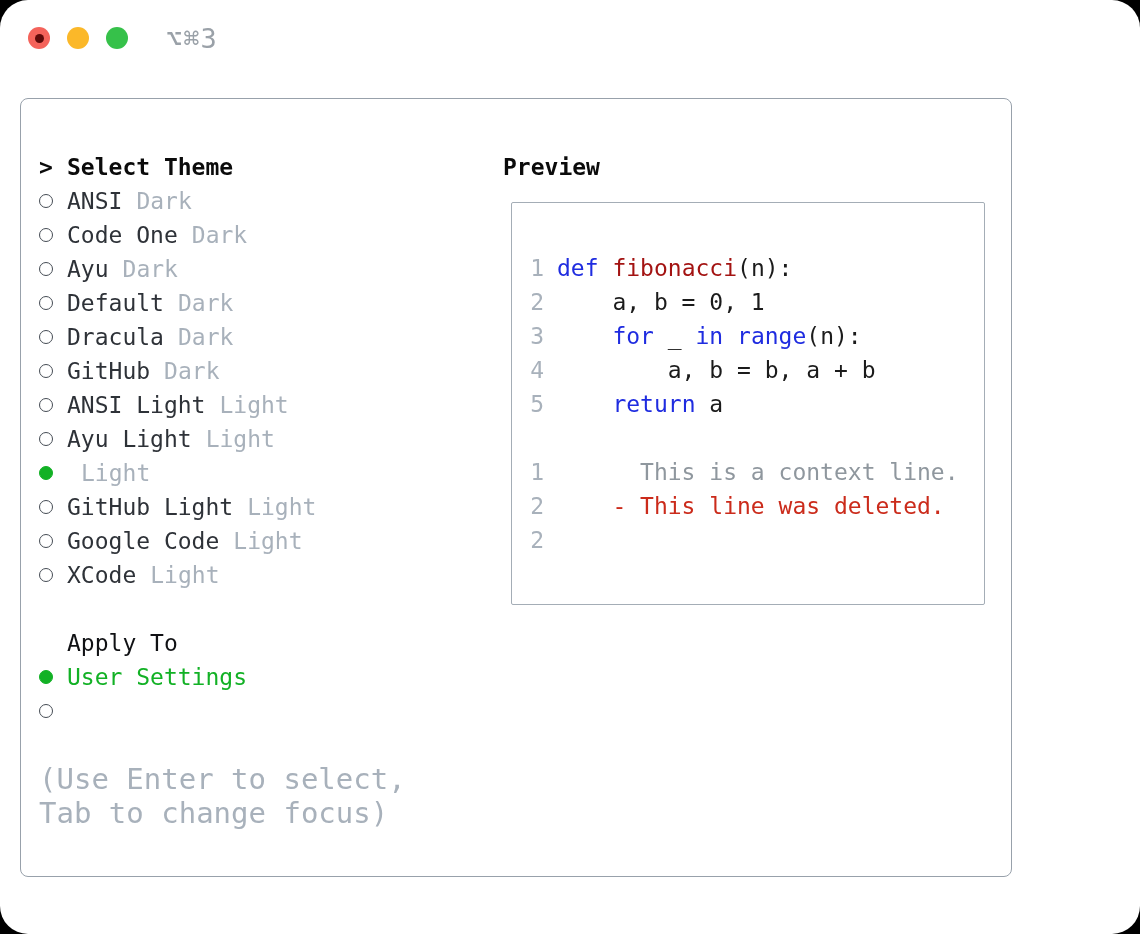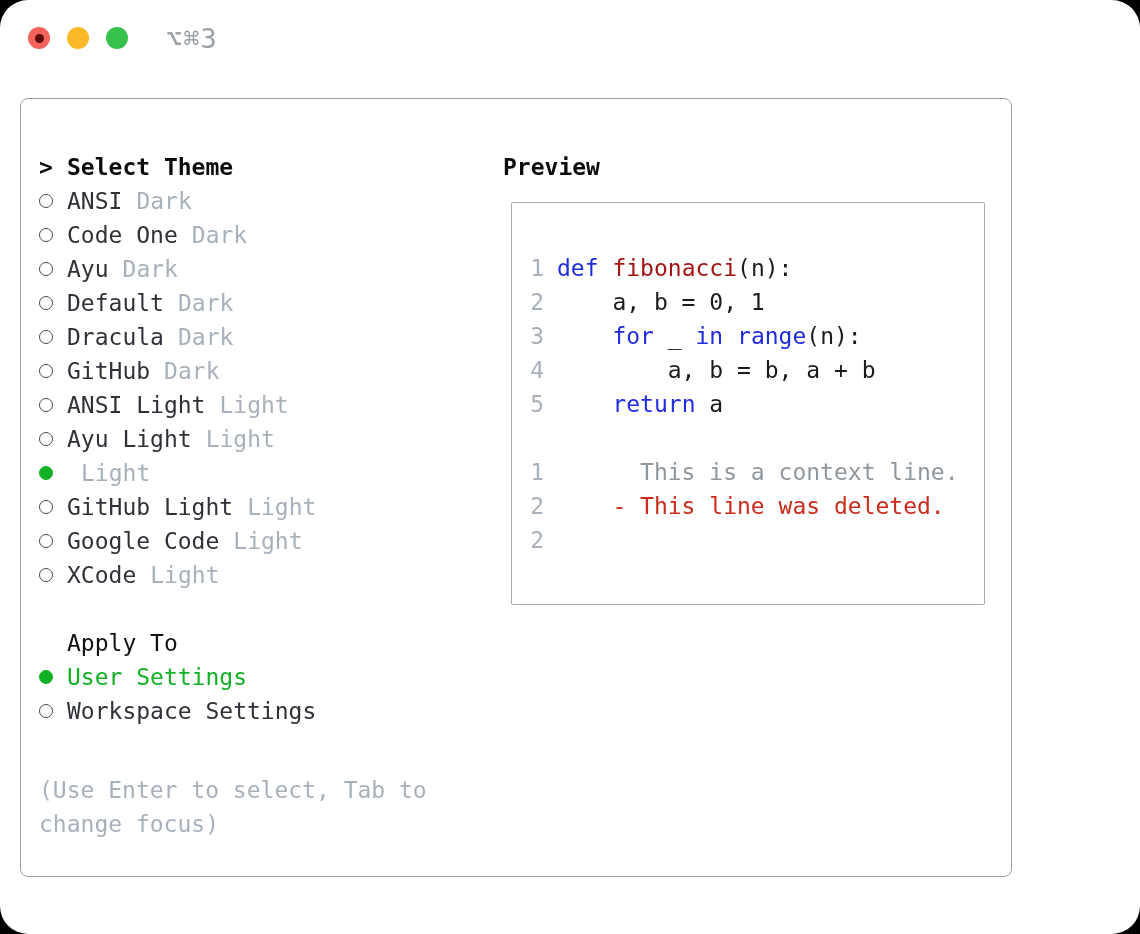--- a/index.html
+++ b/index.html
@@ -24,21 +24,21 @@
   .row{display:flex;align-items:center;height:34px;font-size:23px;color:#2e3238;white-space:pre;}
   .pre{width:28px;flex-shrink:0;display:flex;align-items:center;}
   .prompt{font-weight:bold;color:#0b0b0b;}
   .hdr{font-weight:bold;color:#0b0b0b;}
   .subhdr{color:#101114;}
   .bullet{width:12px;height:12px;border:1.5px solid #454c54;border-radius:50%;box-sizing:content-box;}
   .bullet.on{background:#12b125;border-color:#12b125;}
   .row.sel .name{color:#12b125;}
   .tag{color:#a8b1bb;margin-left:14px;}
   .blank{height:34px;}
-  .help{width:402px;font-size:23px;line-height:34px;color:#a8b1bb;margin-top:11px;}
+  .help{width:402px;font-size:29px;line-height:34px;color:#a8b1bb;}
   
   .preview-hdr{position:absolute;left:482px;top:51px;}
   .preview-box{position:absolute;left:490px;top:103px;width:474px;height:403px;
     border:1.5px solid #a4adb6;border-radius:2px;box-sizing:border-box;
     padding:48px 0 0 18px;background:#fff;}
   .cl{display:flex;height:34px;line-height:34px;font-size:23px;white-space:pre;}
   .ln{width:14px;text-align:right;color:#a8b1bb;margin-right:13px;flex-shrink:0;}
   .kw{color:#1f2ce0;}
   .fn{color:#a31312;}
   .pl{color:#1b1b1b;}
@@ -85,21 +85,21 @@
 
       <div class="blank"></div>
 
       <div class="row">
         <span class="pre"></span>
         <span class="subhdr">Apply To</span>
       </div>
 
       <div id="apply-list">
           <div class="row sel"><span class="pre"><span class="bullet on"></span></span><span class="name">User Settings</span></div>
-          <div class="row"><span class="pre"><span class="bullet"></span></span><span class="name">Workspace Settings</span></div>
+          <div class="row"><span class="pre"><span class="bullet"></span></span></div>
         </div>
 
       <div class="blank"></div>
 
       <div class="help">(Use Enter to select, Tab to change focus)</div>
     </div>
 
     <div class="preview-hdr row">
       <span class="hdr">Preview</span>
     </div>

